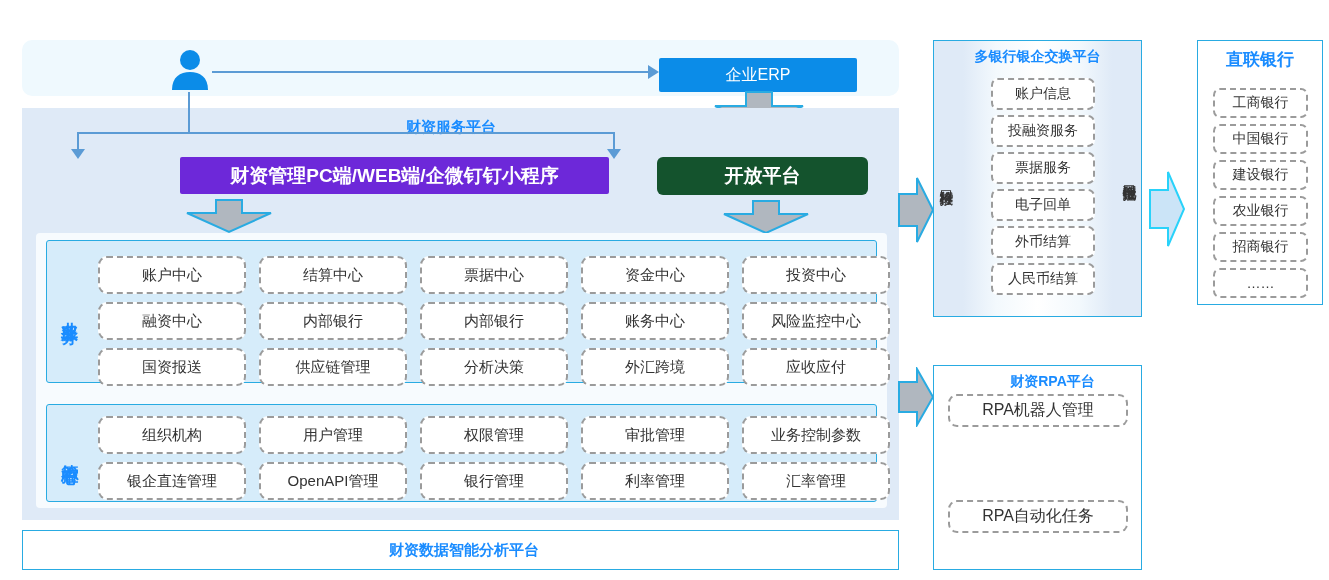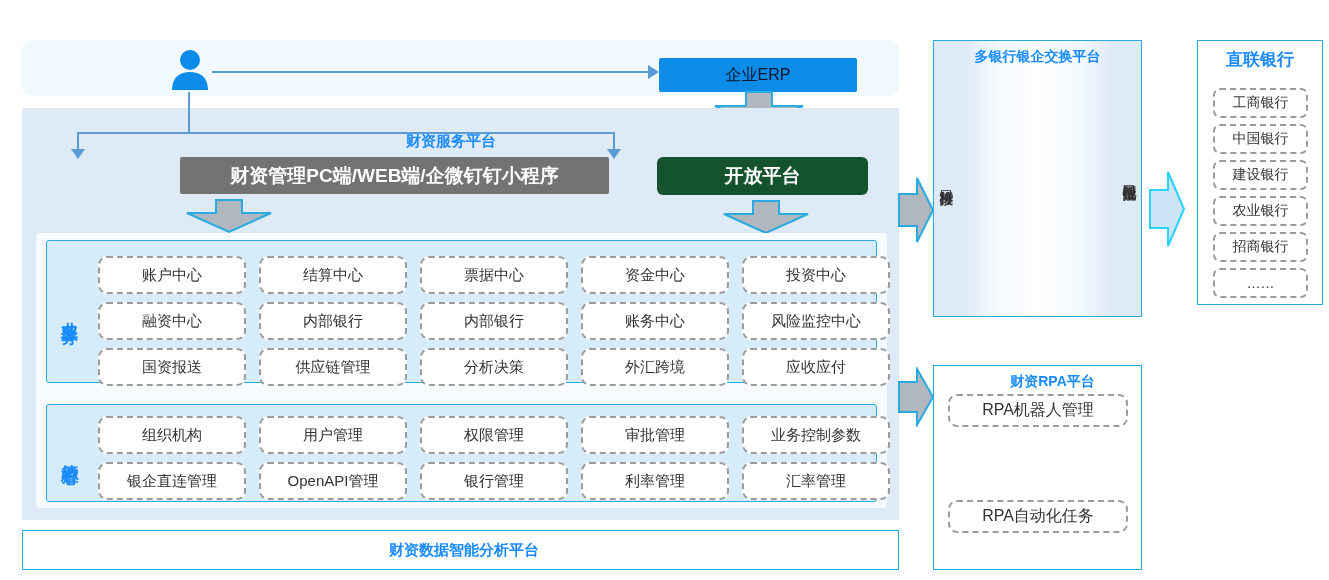--- a/index.html
+++ b/index.html
@@ -21,33 +21,32 @@
   }
   #person-icon{left:168px;top:48px;width:44px;height:44px;}
   #user-erp-line{left:212px;top:71px;width:440px;height:2px;background:#5b9bd5;}
   #user-erp-arrowhead{
     left:648px;top:65px;width:0;height:0;
     border-top:7px solid transparent;border-bottom:7px solid transparent;
     border-left:11px solid #5b9bd5;
   }
   #erp-box{
     left:659px;top:58px;width:198px;height:34px;
-    background:#0b8ce8;color:#0f172a;font-size:16px;border-radius:2px;
+    background:#0b8ce8;color:#ffffff;font-size:16px;border-radius:2px;
   }
 
   
   #platform-panel{
     left:22px;top:108px;width:877px;height:412px;
     background:#dfeaf7;
   }
   #platform-title{
     left:406px;top:116px;width:240px;height:22px;
     color:#1a8cff;font-weight:bold;font-size:15px;
     justify-content:flex-start;
-    margin-top:14px;
   }
 
   
   #line-v-main{left:188px;top:92px;width:2px;height:42px;background:#5b9bd5;}
   #line-h-main{left:77px;top:132px;width:537px;height:2px;background:#5b9bd5;}
   #line-v-left{left:77px;top:132px;width:2px;height:18px;background:#5b9bd5;}
   #line-v-mid{left:613px;top:132px;width:2px;height:18px;background:#5b9bd5;}
   .dn-arrowhead{
     width:0;height:0;
     border-left:7px solid transparent;border-right:7px solid transparent;
@@ -56,21 +55,21 @@
   #arrowhead-left{left:71px;top:149px;}
   #arrowhead-mid{left:607px;top:149px;}
 
   
   #app-box{
     left:22px;top:158px;width:116px;height:34px;
     background:#17ace8;color:#fff;font-weight:bold;font-size:17px;border-radius:2px;
   }
   #pcweb-box{
     left:180px;top:157px;width:429px;height:37px;
-    background:#737373;color:#fff;font-weight:bold;font-size:19px;border-radius:2px;
+    background:#6d28d9;color:#fff;font-weight:bold;font-size:19px;border-radius:2px;
   }
   #open-box{
     left:657px;top:157px;width:211px;height:38px;
     background:#14532d;color:#fff;font-weight:bold;font-size:19px;border-radius:6px;
   }
 
   
   .gray-dn{position:absolute;}
   .gray-dn svg{display:block;}
   #gdn-erp{left:713px;top:90px;}
@@ -289,20 +288,28 @@
   <div class="rarrow" id="rarrow-3">
     <svg width="38" height="60" viewBox="0 0 38 60">
       <polygon points="2,15 20,15 20,2 36,30 20,58 20,45 2,45" fill="#b0b7bf" stroke="#29abe2" stroke-width="2"></polygon>
     </svg>
   </div>
 
   <div class="abs" id="mbank-panel"></div>
   <div class="abs ctr" id="mbank-title">多银行银企交换平台</div>
   <div class="abs ctr" id="mbank-left-label">标准跨行接口</div>
   <div class="abs ctr" id="mbank-right-label">他行银企接口适配</div>
+  <div id="mbank-items">
+    <div class="cell">账户信息</div>
+    <div class="cell">投融资服务</div>
+    <div class="cell">票据服务</div>
+    <div class="cell">电子回单</div>
+    <div class="cell">外币结算</div>
+    <div class="cell">人民币结算</div>
+  </div>
 
   <div class="abs" id="dbank-panel"></div>
   <div class="abs ctr" id="dbank-title">直联银行</div>
   <div id="dbank-items">
     <div class="cell">工商银行</div>
     <div class="cell">中国银行</div>
     <div class="cell">建设银行</div>
     <div class="cell">农业银行</div>
     <div class="cell">招商银行</div>
     <div class="cell">……</div>

